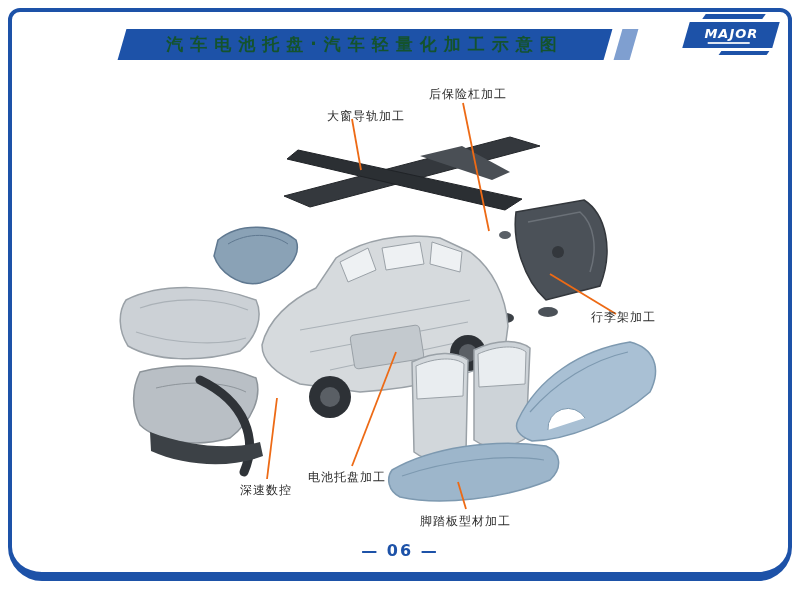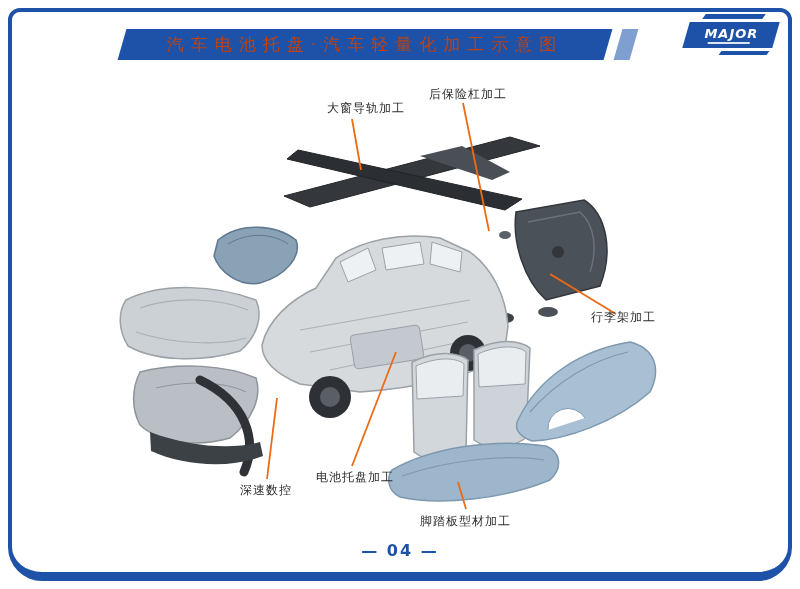--- a/index.html
+++ b/index.html
@@ -17,21 +17,21 @@
   .brand{position:absolute;left:26px;top:16px;width:92px;text-align:center;color:#164fa3;}
   .brand .name{font-size:21px;font-weight:bold;font-style:italic;letter-spacing:1px;line-height:22px;}
   .brand .name sup{font-size:9px;}
   .brand .swoosh{height:3px;background:#164fa3;transform:skewX(-30deg);margin:1px 10px 2px 10px;border-radius:2px;}
   .brand .sub{font-size:10px;letter-spacing:3px;font-weight:bold;}
   .banner{position:absolute;left:122px;top:29px;width:486px;height:31px;}
   .banner .bg{position:absolute;inset:0;background:#1d52a8;transform:skewX(-16deg);}
   .banner .stripe{position:absolute;right:-26px;top:0;width:16px;height:31px;background:#7f9fd0;transform:skewX(-16deg);}
   .banner .txt{
     position:absolute;inset:0;display:flex;align-items:center;justify-content:center;
-    color:#c2410c;font-size:17px;font-weight:normal;letter-spacing:7px;white-space:nowrap;text-align:center;
+    color:#14532d;font-size:17px;font-weight:bold;letter-spacing:7px;white-space:nowrap;text-align:center;
   }
   .major{position:absolute;right:24px;top:14px;width:90px;}
   .major .slash-top{height:5px;width:60px;background:#1d52a8;transform:skewX(-35deg);margin-left:18px;margin-bottom:3px;}
   .major .block{position:relative;height:26px;background:#1d52a8;transform:skewX(-16deg);display:flex;flex-direction:column;align-items:center;justify-content:center;}
   .major .block .word{color:#fff;font-weight:bold;font-style:italic;font-size:13px;letter-spacing:1px;line-height:13px;transform:skewX(16deg);}
   .major .block .mini{height:2px;width:42px;background:#ffffff;opacity:.85;margin-top:2px;transform:skewX(16deg);}
   .major .slash-bottom{height:4px;width:48px;background:#1d52a8;transform:skewX(-35deg);margin-top:3px;margin-left:34px;}
   
   svg.illustration{position:absolute;left:0;top:0;}
   
@@ -137,23 +137,23 @@
     <g stroke="#ed6a15" stroke-width="1.8">
       <line x1="352" y1="119" x2="361" y2="170"></line>
       <line x1="463" y1="103" x2="489" y2="231"></line>
       <line x1="616" y1="314" x2="550" y2="274"></line>
       <line x1="267" y1="479" x2="277" y2="398"></line>
       <line x1="352" y1="466" x2="396" y2="352"></line>
       <line x1="466" y1="509" x2="458" y2="482"></line>
     </g>
   </svg>
 
-  <div class="callout" style="left:327px;top:100px;">大窗导轨加工</div>
+  <div class="callout" style="left:327px;top:108px;">大窗导轨加工</div>
   <div class="callout" style="left:429px;top:86px;">后保险杠加工</div>
   <div class="callout" style="left:591px;top:309px;">行李架加工</div>
   <div class="callout" style="left:240px;top:482px;">深速数控</div>
-  <div class="callout" style="left:316px;top:469px;">电池托盘加工</div>
+  <div class="callout" style="left:308px;top:469px;">电池托盘加工</div>
   <div class="callout" style="left:420px;top:513px;font-family:Liberation Serif, serif;">脚踏板型材加工</div>
 
-  <div class="pagenum">— 04 —</div>
+  <div class="pagenum">— 06 —</div>
 
   <div class="frame"></div>
 </div>
 
 </body></html>

